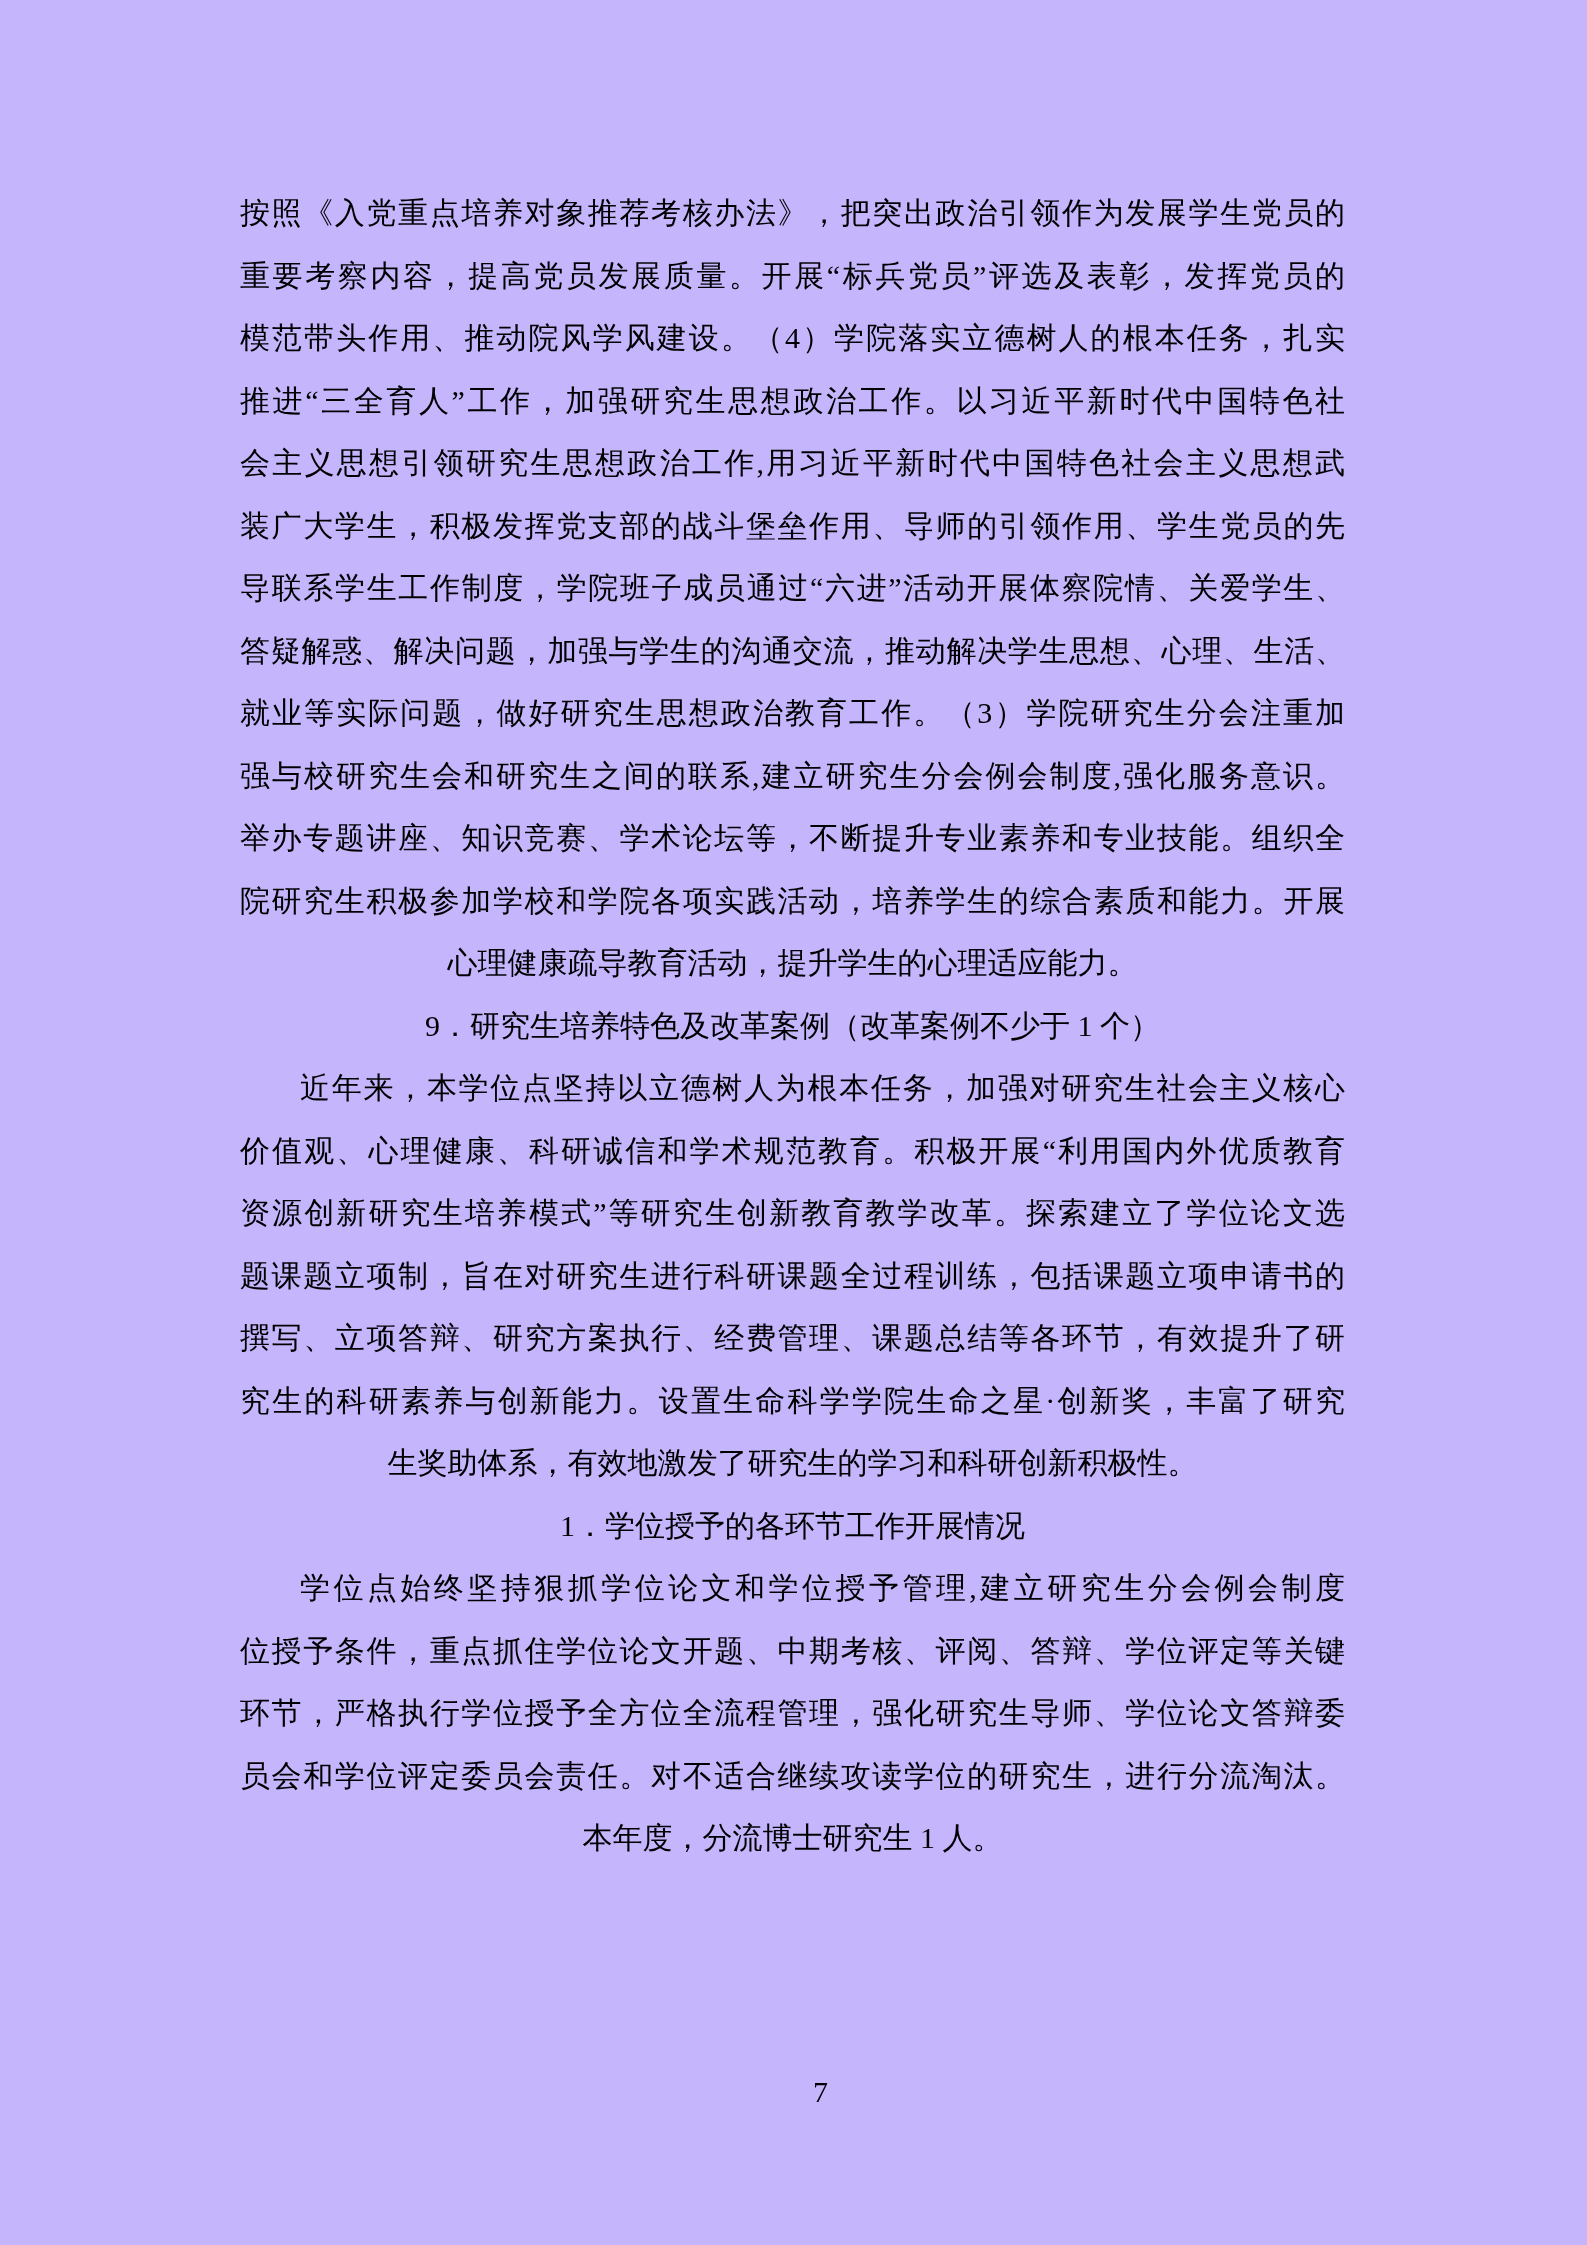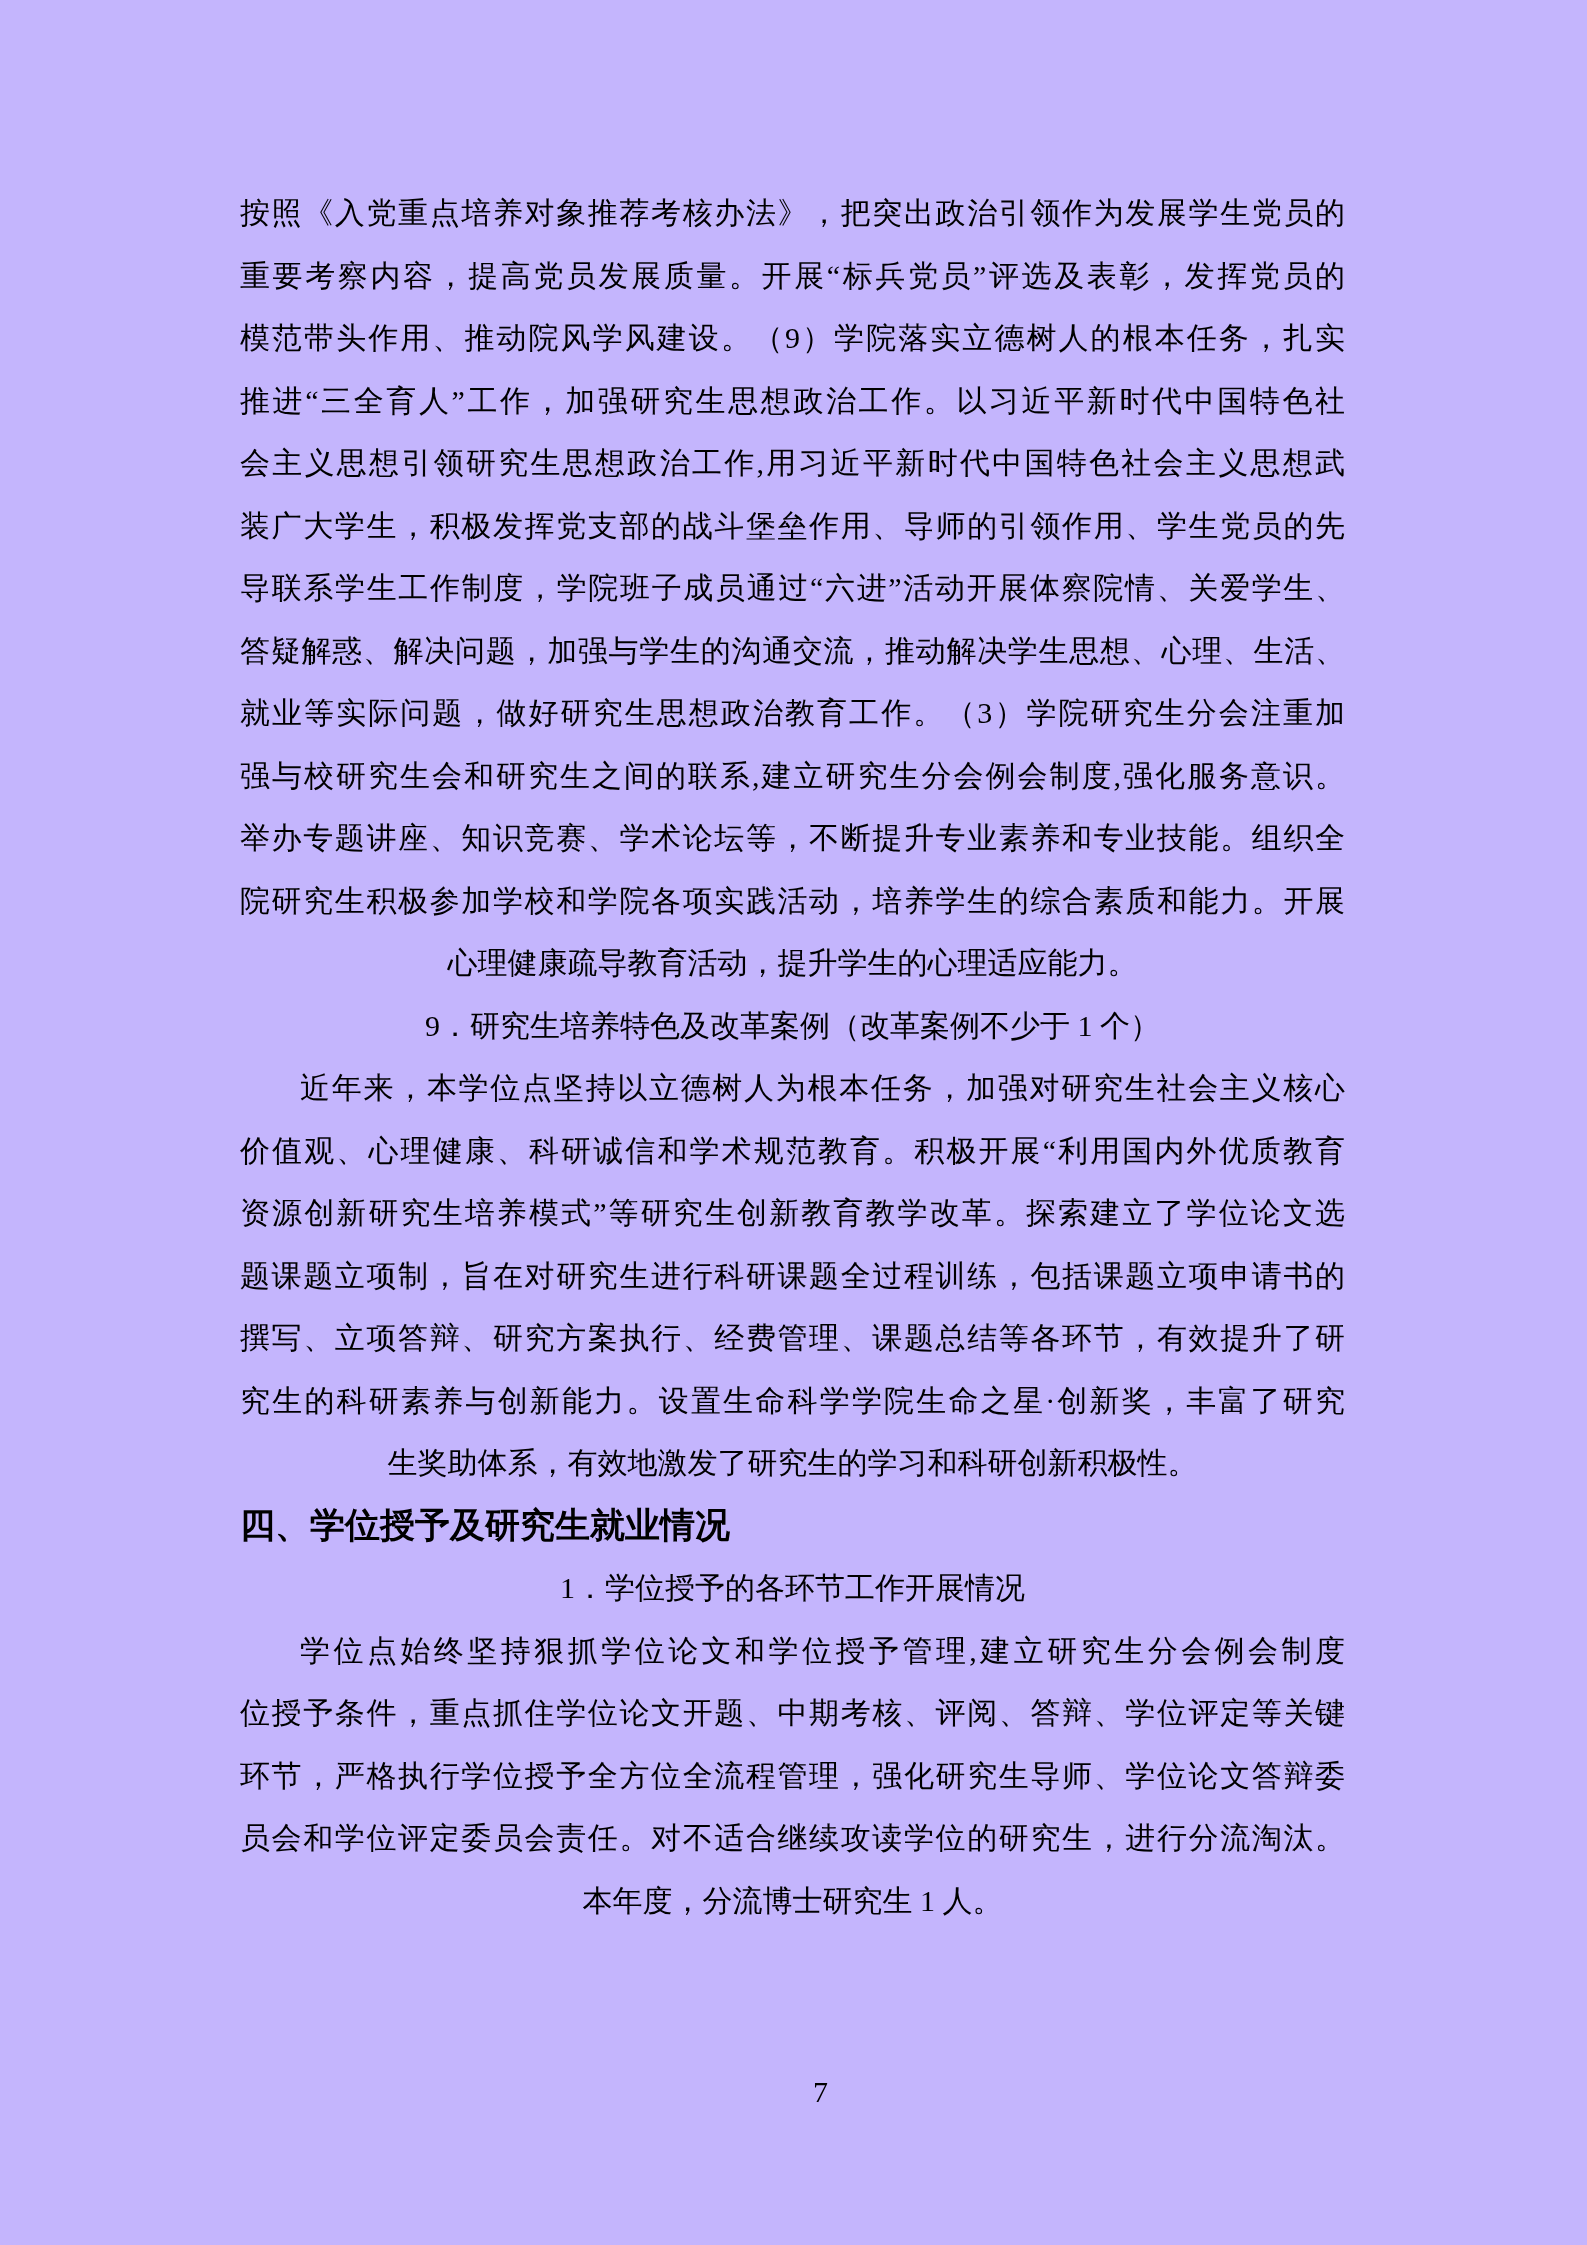--- a/index.html
+++ b/index.html
@@ -59,40 +59,39 @@
     line-height: 62.5px;
   }
 </style>
 </head>
 <body>
 
 <div class="page">
   <div class="textblock">
       <div class="line j">按照《入党重点培养对象推荐考核办法》，把突出政治引领作为发展学生党员的</div>
       <div class="line j">重要考察内容，提高党员发展质量。开展“标兵党员”评选及表彰，发挥党员的</div>
-      <div class="line j">模范带头作用、推动院风学风建设。（9）学院落实立德树人的根本任务，扎实</div>
+      <div class="line j">模范带头作用、推动院风学风建设。（4）学院落实立德树人的根本任务，扎实</div>
       <div class="line j">推进“三全育人”工作，加强研究生思想政治工作。以习近平新时代中国特色社</div>
       <div class="line j">会主义思想引领研究生思想政治工作,用习近平新时代中国特色社会主义思想武</div>
       <div class="line j">装广大学生，积极发挥党支部的战斗堡垒作用、导师的引领作用、学生党员的先</div>
       <div class="line j">导联系学生工作制度，学院班子成员通过“六进”活动开展体察院情、关爱学生、</div>
       <div class="line j">答疑解惑、解决问题，加强与学生的沟通交流，推动解决学生思想、心理、生活、</div>
       <div class="line j">就业等实际问题，做好研究生思想政治教育工作。（3）学院研究生分会注重加</div>
       <div class="line j">强与校研究生会和研究生之间的联系,建立研究生分会例会制度,强化服务意识。</div>
       <div class="line j">举办专题讲座、知识竞赛、学术论坛等，不断提升专业素养和专业技能。组织全</div>
       <div class="line j">院研究生积极参加学校和学院各项实践活动，培养学生的综合素质和能力。开展</div>
       <div class="line e">心理健康疏导教育活动，提升学生的心理适应能力。</div>
       <div class="line n">9．研究生培养特色及改革案例（改革案例不少于 1 个）</div>
       <div class="line ji">近年来，本学位点坚持以立德树人为根本任务，加强对研究生社会主义核心</div>
       <div class="line j">价值观、心理健康、科研诚信和学术规范教育。积极开展“利用国内外优质教育</div>
       <div class="line j">资源创新研究生培养模式”等研究生创新教育教学改革。探索建立了学位论文选</div>
       <div class="line j">题课题立项制，旨在对研究生进行科研课题全过程训练，包括课题立项申请书的</div>
       <div class="line j">撰写、立项答辩、研究方案执行、经费管理、课题总结等各环节，有效提升了研</div>
       <div class="line j">究生的科研素养与创新能力。设置生命科学学院生命之星·创新奖，丰富了研究</div>
       <div class="line e">生奖助体系，有效地激发了研究生的学习和科研创新积极性。</div>
-      <div class="line h">四、学位授予及研究生就业情况</div>
       <div class="line n">1．学位授予的各环节工作开展情况</div>
       <div class="line ji">学位点始终坚持狠抓学位论文和学位授予管理,建立研究生分会例会制度</div>
       <div class="line j">位授予条件，重点抓住学位论文开题、中期考核、评阅、答辩、学位评定等关键</div>
       <div class="line j">环节，严格执行学位授予全方位全流程管理，强化研究生导师、学位论文答辩委</div>
       <div class="line j">员会和学位评定委员会责任。对不适合继续攻读学位的研究生，进行分流淘汰。</div>
       <div class="line e">本年度，分流博士研究生 1 人。</div>
     </div>
   <div class="pagefooter">
     <span>7</span>
   </div>

